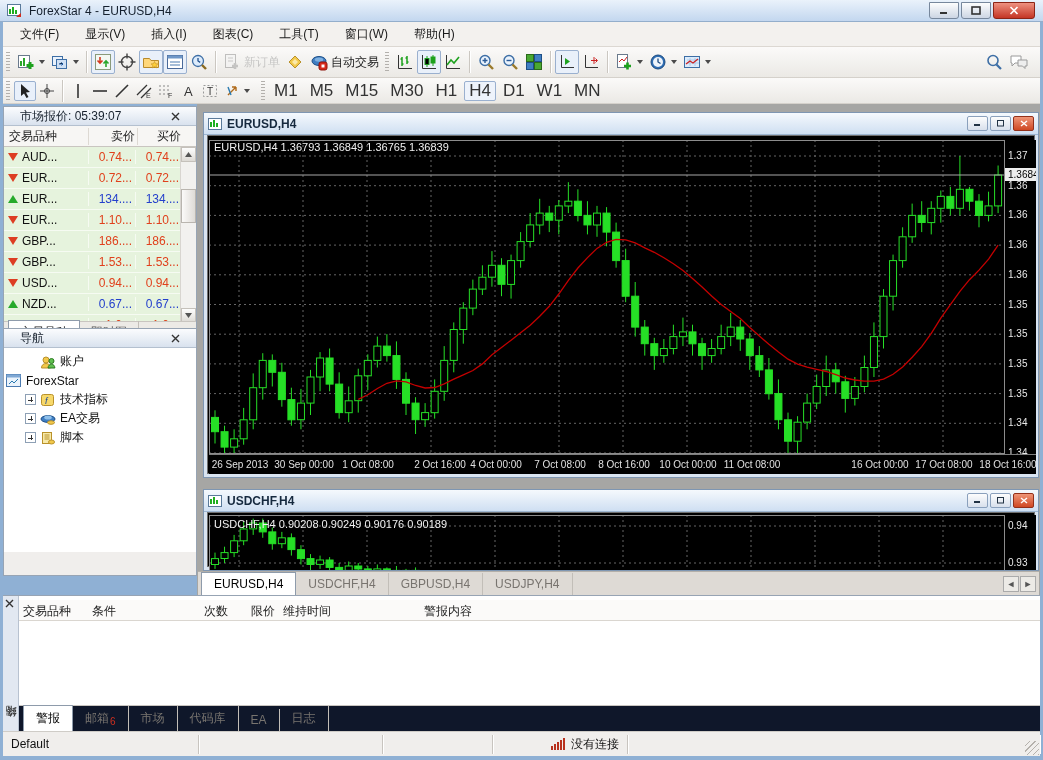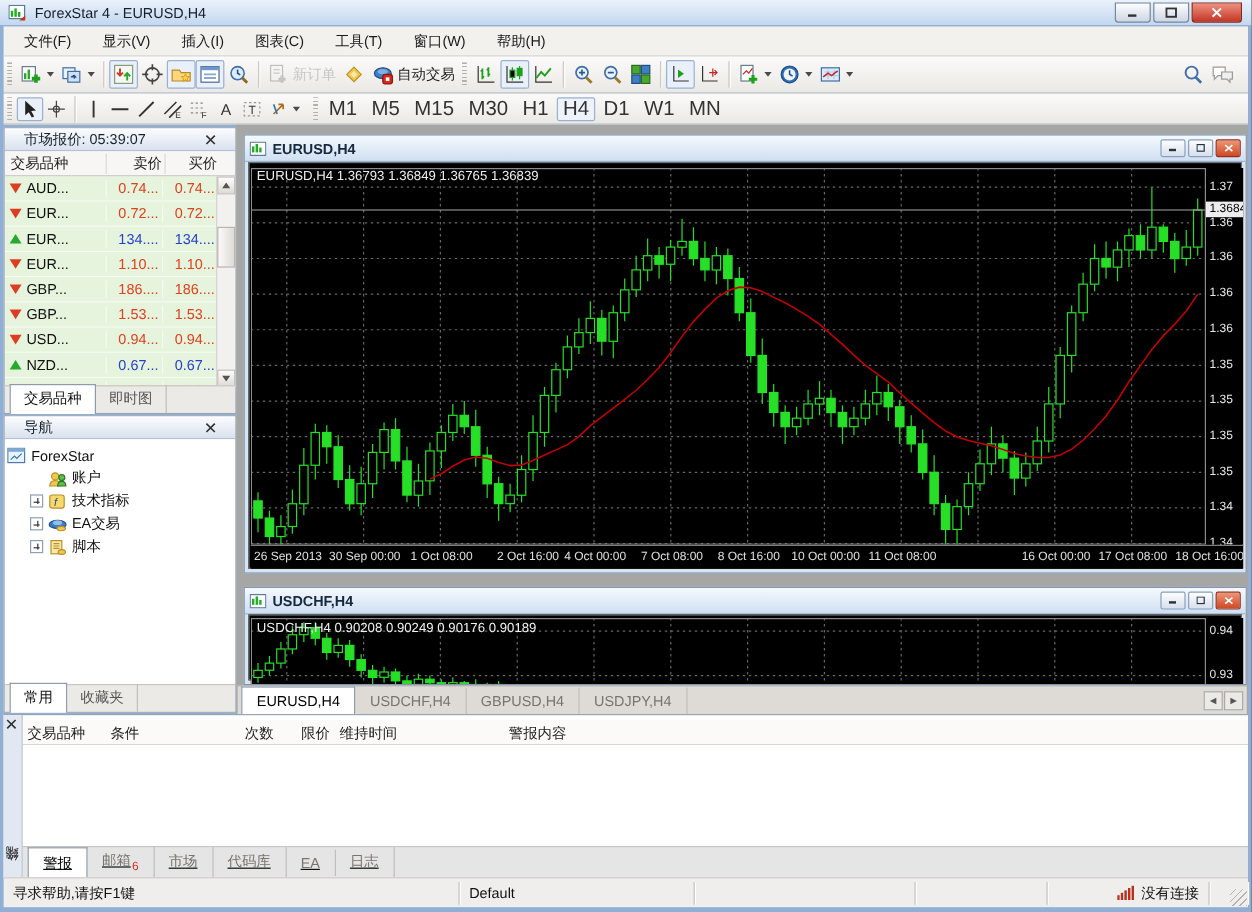--- a/index.html
+++ b/index.html
@@ -56,21 +56,21 @@
   .tri-up{width:0;height:0;border-left:5px solid transparent;border-right:5px solid transparent;border-bottom:8px solid #27aa2b;}
   .vscroll{position:absolute;right:0;top:0;width:16px;height:176px;background:#f2f1ef;border-left:1px solid #d8d5d0;}
   .sbtn{height:15px;border:1px solid #c5c1bb;background:linear-gradient(#fdfdfd,#dddad5);
     display:flex;align-items:center;justify-content:center;}
   .sthumb{position:absolute;left:0;top:42px;width:15px;height:34px;border:1px solid #b9b5af;background:linear-gradient(90deg,#fbfaf9,#dedbd6);}
   .sdn{position:absolute;bottom:0;left:0;right:0;}
   .ptabs{position:absolute;left:0;right:0;bottom:0;height:23px;background:#eceae6;border-top:1px solid #c9c5c0;
     display:flex;align-items:flex-end;padding:0 0 0 4px;}
   .ptab{padding:3px 11px;font-size:12px;color:#555;border-right:1px solid #c2beb8;}
   .ptab.on{background:#fff;border:1px solid #8e9bab;border-bottom:none;color:#111;margin-bottom:-1px;padding-bottom:4px;}
-  .nav{top:346px;height:248px;}
+  .nav{top:328px;height:248px;}
   .navtree{position:absolute;left:0;right:0;top:19px;bottom:23px;background:#fff;overflow:hidden;padding:4px 0 0 2px;}
   .trow{height:19px;display:flex;align-items:center;gap:4px;}
   .texp{width:11px;height:11px;border:1px solid #8ea0b5;background:#fff;position:relative;margin-left:2px;}
   .texp::before{content:"";position:absolute;left:2px;top:4.5px;width:5px;height:1px;background:#333;}
   .texp::after{content:"";position:absolute;left:4.5px;top:2px;width:1px;height:5px;background:#333;}
   .tspacer{width:13px;}
   
   .mdi{position:absolute;left:197px;top:104px;width:843px;height:491px;background:#a6a6a4;}
   .chart-win{position:absolute;left:6px;width:836px;background:#d9e4f1;border:1px solid #7e96b2;overflow:hidden;}
   .cw-eur{top:8px;height:366px;}
@@ -98,22 +98,22 @@
   .tsarrows{margin-left:auto;display:flex;gap:1px;padding:0 3px 3px 0;}
   .tsa{width:16px;height:16px;border:1px solid #aaa;background:#eceae6;display:flex;align-items:center;justify-content:center;font-size:9px;color:#555;}
   
   .terminal{position:absolute;left:3px;top:595px;width:1037px;height:136px;background:#fff;border-top:1px solid #97a4b4;}
   .tside{position:absolute;left:0;top:0;width:16px;height:136px;background:#e2e8f1;border-right:1px solid #b8c2d0;}
   .tside .px{position:absolute;left:2px;top:3px;}
   .tside-label{position:absolute;left:1px;bottom:6px;writing-mode:vertical-rl;transform:rotate(180deg);
     font-size:11px;color:#333;}
   .thead{position:absolute;left:16px;right:0;top:4px;height:21px;background:#fbfaf9;border-bottom:1px solid #dad6d0;display:flex;}
   .thcell{font-size:12px;color:#222;padding:3px 4px;overflow:hidden;white-space:nowrap;}
-  .ttabs{position:absolute;left:16px;right:0;bottom:0;height:26px;background:#e5e5e5;border-top:1px solid #c9c5c0;
-    display:flex;align-items:center;padding-left:4px;text-decoration:underline;}
+  .ttabs{position:absolute;left:16px;right:0;bottom:0;height:26px;background:#0f172a;border-top:1px solid #c9c5c0;
+    display:flex;align-items:flex-end;padding-left:4px;}
   .badge{color:#d03020;font-size:10px;vertical-align:sub;margin-left:1px;}
   
   .statusbar{position:absolute;left:3px;top:731px;width:1037px;height:25px;background:#f0eeec;
     border-top:1px solid #cfccc7;display:flex;align-items:center;}
   .scell{height:19px;border-right:1px solid #c8c4bf;box-shadow:1px 0 0 #fff;display:flex;align-items:center;padding:0 8px;}
   .sgrip{position:absolute;right:1px;bottom:1px;width:14px;height:14px;
     background:repeating-linear-gradient(135deg,transparent 0 3px,#b5b1ac 3px 4px);}
   svg{display:block;}
 </style>
 </head>
@@ -522,43 +522,43 @@
     <div class="pcaption">
       <span>导航</span>
       <span class="px">
           <svg width="9" height="9">
             <path d="M1 1l7 7M8 1L1 8" stroke="#333" stroke-width="1.4"></path>
           </svg>
         </span>
     </div>
     <div class="navtree" id="nav-tree">
         <div class="trow">
-          <span>
-            <svg width="16" height="14">
-              <rect x="0.5" y="0.5" width="14" height="12" fill="#eaf3fc" stroke="#4a7ab0"></rect>
-              <rect x="0.5" y="0.5" width="14" height="3" fill="#7fa8d4"></rect>
-              <path d="M3 10l3-3 2 2 4-4" stroke="#2a7ab0" fill="none"></path>
-            </svg>
-          </span>
-          <span>ForexStar</span>
-        </div>
-        <div class="trow">
           <span class="tspacer"></span>
           <span class="tspacer"></span>
           <span>
             <svg width="16" height="14">
               <circle cx="6" cy="5" r="3" fill="#f2c84a" stroke="#b9912a"></circle>
               <path d="M1.5 13c0-3 2-4.5 4.5-4.5S10.5 10 10.5 13z" fill="#f2c84a" stroke="#b9912a"></path>
               <circle cx="11.5" cy="6" r="2.5" fill="#5fbf4f" stroke="#2a7a1f"></circle>
               <path d="M8 13c.2-2.4 1.6-3.8 3.5-3.8 1.9 0 3.2 1.4 3.4 3.8z" fill="#5fbf4f" stroke="#2a7a1f"></path>
             </svg>
           </span>
           <span>账户</span>
         </div>
         <div class="trow">
+          <span>
+            <svg width="16" height="14">
+              <rect x="0.5" y="0.5" width="14" height="12" fill="#eaf3fc" stroke="#4a7ab0"></rect>
+              <rect x="0.5" y="0.5" width="14" height="3" fill="#7fa8d4"></rect>
+              <path d="M3 10l3-3 2 2 4-4" stroke="#2a7ab0" fill="none"></path>
+            </svg>
+          </span>
+          <span>ForexStar</span>
+        </div>
+        <div class="trow">
           <span class="tspacer"></span>
           <span class="texp"></span>
           <span>
             <svg width="16" height="14">
               <rect x="1.5" y="1.5" width="12" height="11" rx="2" fill="#f7d86a" stroke="#b9912a"></rect>
               <text x="5" y="10.5" font-size="9" font-style="italic" fill="#1a4a9a">f</text>
             </svg>
           </span>
           <span>技术指标</span>
         </div>
@@ -579,24 +579,20 @@
           <span class="texp"></span>
           <span>
             <svg width="16" height="14">
               <rect x="2.5" y="1.5" width="9" height="11" fill="#f7e9a8" stroke="#b9912a"></rect>
               <path d="M4.5 4h5M4.5 6h5M4.5 8h5" stroke="#b9912a"></path>
               <ellipse cx="11.5" cy="11" rx="3" ry="2" fill="#f2c84a" stroke="#b9912a"></ellipse>
             </svg>
           </span>
           <span>脚本</span>
         </div>
-      </div>
-    <div class="ptabs" id="nav-tabs">
-        <div class="ptab on">常用</div>
-        <div class="ptab">收藏夹</div>
       </div>
   </div>
 
   <div class="mdi">
 
     <div class="chart-win cw-eur">
       <div class="cwtitle">
         <svg width="14" height="12">
             <rect x="0.5" y="0.5" width="13" height="11" fill="#fff" stroke="#5a7a9a"></rect>
             <rect x="2" y="4" width="2" height="5" fill="#1fae1f"></rect>
@@ -990,23 +986,20 @@
         <div class="ctab on">警报</div>
         <div class="ctab">邮箱<span class="badge">6</span></div>
         <div class="ctab">市场</div>
         <div class="ctab">代码库</div>
         <div class="ctab">EA</div>
         <div class="ctab">日志</div>
       </div>
   </div>
 
   <div class="statusbar">
-    <div class="scell" style="width:380px;">
-        <span>寻求帮助,请按F1键</span>
-      </div>
     <div class="scell" style="width:196px;">
         <span>Default</span>
       </div>
     <div class="scell" style="width:184px;"></div>
     <div class="scell" style="width:110px;"></div>
     <div class="scell" style="width:135px;justify-content:flex-end;gap:5px;">
       <svg width="15" height="12">
           <rect x="0" y="8" width="2" height="4" fill="#b8301c"></rect>
           <rect x="3" y="6" width="2" height="6" fill="#b8301c"></rect>
           <rect x="6" y="4" width="2" height="8" fill="#b8301c"></rect>

